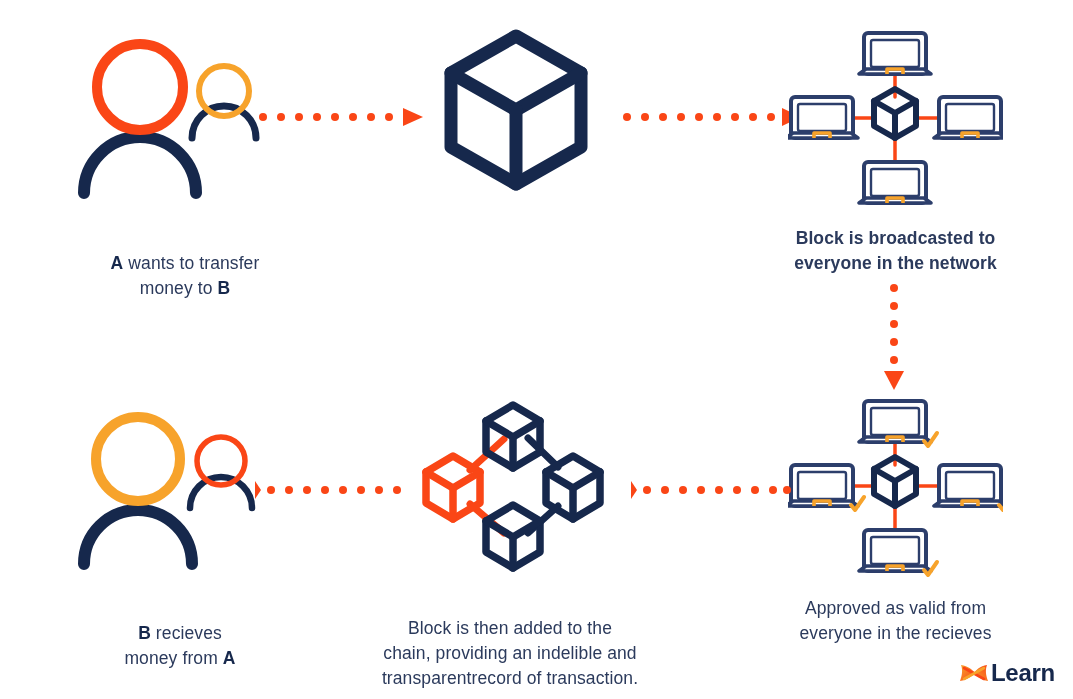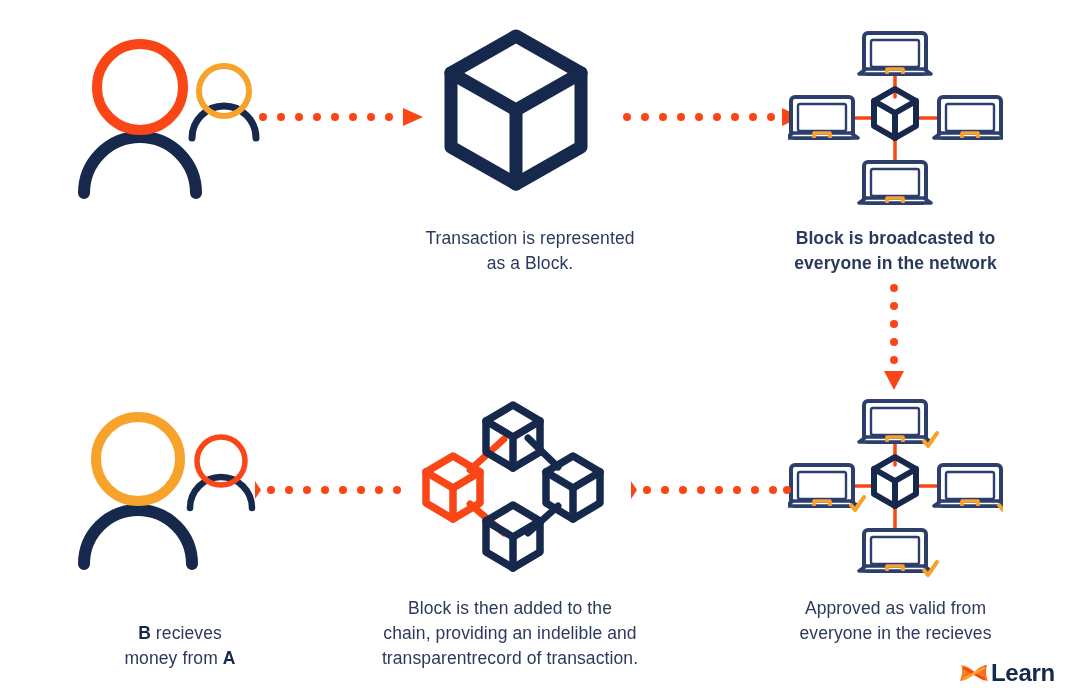--- a/index.html
+++ b/index.html
@@ -66,20 +66,24 @@
   <div class="cell" style="left:60px; top:20px; width:250px; height:200px;">
     <svg class="art" width="250" height="200" viewBox="0 0 250 200">
 
       <path d="M132 118 A32 32 0 0 1 196 118" fill="none" stroke="#16284c" stroke-width="7" stroke-linecap="round"></path>
       <circle cx="164" cy="71" r="25" fill="none" stroke="#f7a32b" stroke-width="6"></circle>
 
       <path d="M24 173 A56 56 0 0 1 136 173" fill="none" stroke="#16284c" stroke-width="12" stroke-linecap="round"></path>
       <circle cx="80" cy="67" r="43" fill="none" stroke="#fa4616" stroke-width="10"></circle>
     </svg>
   </div>
+  <div class="caption" style="left:45px; top:226px; width:280px;">
+    <b>A</b><span> wants to transfer
+money to </span><b>B</b>
+  </div>
 
   <div class="arrow" style="left:258px; top:106px;">
     <svg width="168" height="22" viewBox="0 0 168 22">
       <g fill="#fa4616">
         <circle cx="5" cy="11" r="4"></circle>
           <circle cx="23" cy="11" r="4"></circle>
           <circle cx="41" cy="11" r="4"></circle>
         <circle cx="59" cy="11" r="4"></circle>
           <circle cx="77" cy="11" r="4"></circle>
           <circle cx="95" cy="11" r="4"></circle>
@@ -92,22 +96,20 @@
 
   <div class="cell" style="left:440px; top:25px; width:180px; height:185px;">
     <svg class="art" width="180" height="185" viewBox="0 0 180 185">
       <g fill="none" stroke="#16284c" stroke-width="13" stroke-linejoin="round" stroke-linecap="round">
         <polygon points="76,11 141,48 141,122 76,159 11,122 11,48"></polygon>
         <path d="M11 48 L76 85 L141 48"></path>
         <path d="M76 85 L76 159"></path>
       </g>
     </svg>
   </div>
-  <div class="caption" style="left:370px; top:226px; width:320px;">Transaction is represented
-as a Block.</div>
 
   <div class="arrow" style="left:622px; top:106px;">
     <svg width="180" height="22" viewBox="0 0 180 22">
       <g fill="#fa4616">
         <circle cx="5" cy="11" r="4"></circle>
           <circle cx="23" cy="11" r="4"></circle>
           <circle cx="41" cy="11" r="4"></circle>
         <circle cx="59" cy="11" r="4"></circle>
           <circle cx="77" cy="11" r="4"></circle>
           <circle cx="95" cy="11" r="4"></circle>
@@ -274,21 +276,21 @@
         <path d="M107 144 L107 175"></path>
       </g>
 
       <g fill="none" stroke="#fa4616" stroke-width="7.5" stroke-linejoin="round" stroke-linecap="round">
         <polygon points="47,63 74,79 74,110 47,126 20,110 20,79"></polygon>
         <path d="M20 79 L47 95 L74 79"></path>
         <path d="M47 95 L47 126"></path>
       </g>
     </svg>
   </div>
-  <div class="caption" style="left:345px; top:596px; width:330px;">Block is then added to the
+  <div class="caption" style="left:345px; top:616px; width:330px;">Block is then added to the
 chain, providing an indelible and
 transparentrecord of transaction.</div>
 
   <div class="arrow" style="left:255px; top:479px;">
     <svg width="150" height="22" viewBox="0 0 150 22">
       <g fill="#fa4616">
         <polygon points="0,2 0,20 6,11"></polygon>
         <circle cx="16" cy="11" r="4"></circle>
           <circle cx="34" cy="11" r="4"></circle>
           <circle cx="52" cy="11" r="4"></circle>

